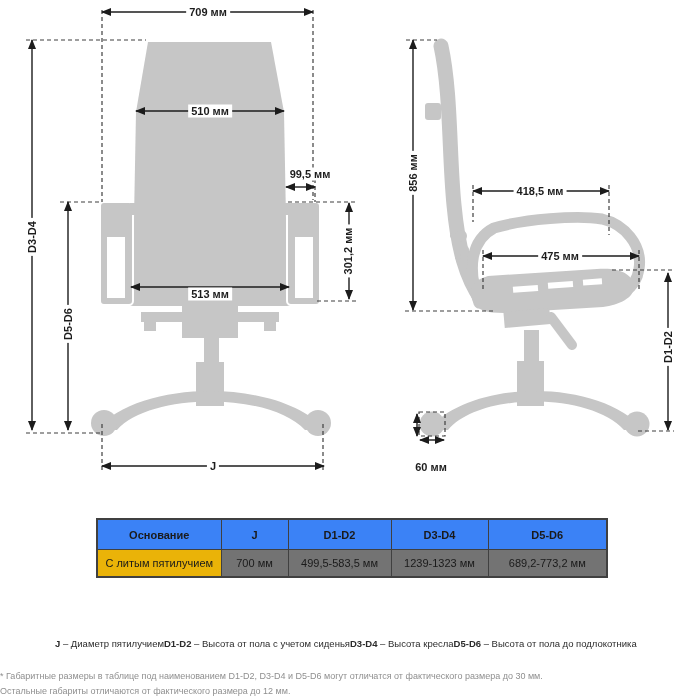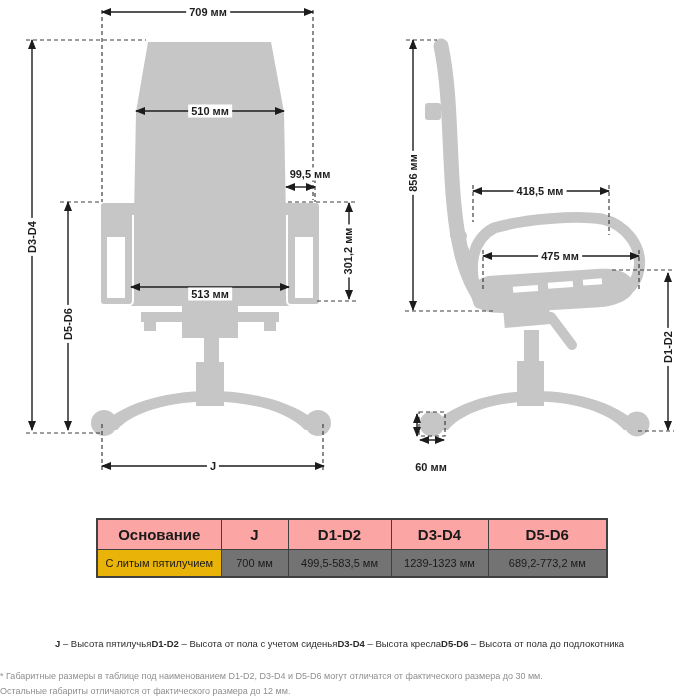--- a/index.html
+++ b/index.html
@@ -7,21 +7,21 @@
          font-family:"Liberation Sans",sans-serif;color:#1a1a1a;}
   .art{position:absolute;left:0;top:0;}
   .dim-label{position:absolute;transform:translate(-50%,-50%);background:#fff;
              padding:0 3px;font-size:11px;font-weight:bold;white-space:nowrap;
              color:#1c1c1c;line-height:13px;}
   .dim-label.rot{transform:translate(-50%,-50%) rotate(-90deg);}
   table.spec{position:absolute;left:96px;top:518px;width:510px;border-collapse:collapse;
              table-layout:fixed;border:2px solid #404040;}
   table.spec th,table.spec td{border:1.5px solid #404040;text-align:center;
              vertical-align:middle;padding:0 2px;overflow:hidden;white-space:nowrap;}
-  table.spec th{height:29px;background:#fca5a5;font-size:15px;font-weight:bold;}
+  table.spec th{height:29px;background:#3b82f6;font-size:11px;font-weight:bold;}
   table.spec td{height:26px;background:#737373;font-size:11px;font-weight:normal;}
   table.spec td.base-cell{background:#eab308;}
   .legend{position:absolute;left:55px;top:638px;width:500px;display:flex;
           justify-content:space-between;font-size:9.5px;color:#2b2b2b;white-space:nowrap;}
   .legend .term{font-weight:bold;}
   .footnote{position:absolute;left:0;top:669px;width:700px;text-align:left;
             font-size:9px;line-height:15px;color:#8f8f8f;}
 </style>
 </head>
 <body>
@@ -174,21 +174,21 @@
         <td>499,5-583,5 мм</td>
         <td>1239-1323 мм</td>
         <td>689,2-773,2 мм</td>
       </tr>
     </tbody>
   </table>
 
   <div class="legend">
     <span>
       <span class="term">J</span>
-      <span>– Высота пятилучья</span>
+      <span>– Диаметр пятилучием</span>
     </span>
     <span>
       <span class="term">D1-D2</span>
       <span>– Высота от пола с учетом сиденья</span>
     </span>
     <span>
       <span class="term">D3-D4</span>
       <span>– Высота кресла</span>
     </span>
     <span>

